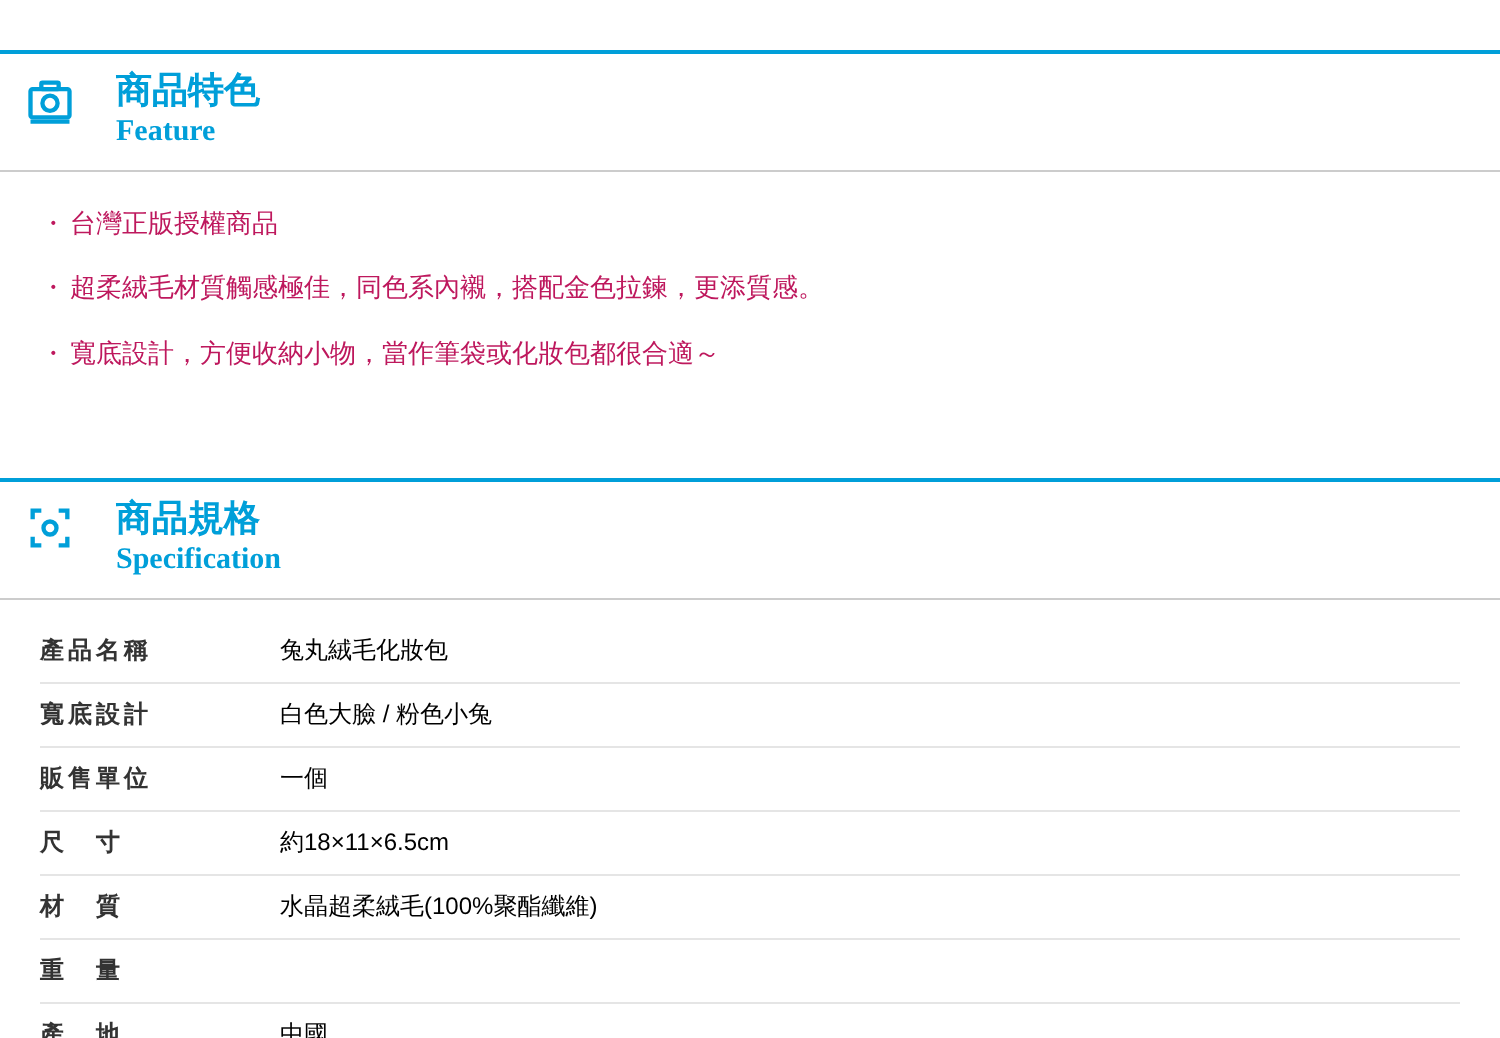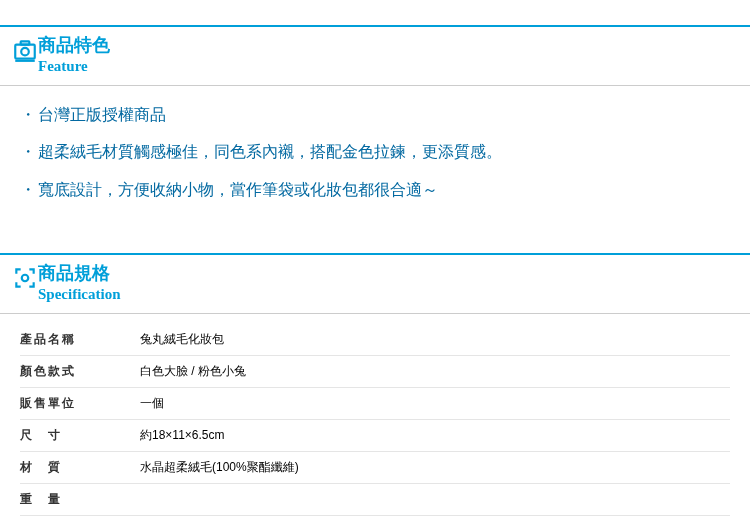--- a/index.html
+++ b/index.html
@@ -11,21 +11,21 @@
     color: #333;
   }
   .section {
     margin-top: 25px;
   }
   .section-header {
     border-top: 2px solid #009fd9;
     padding: 8px 24px 10px 12px;
     display: flex;
     align-items: flex-start;
-    gap: 0;
+    gap: 20px;
   }
   .section-icon {
     width: 26px;
     height: 26px;
     margin-top: 2px;
     flex-shrink: 0;
   }
   .section-titles {
     display: flex;
     flex-direction: column;
@@ -44,22 +44,22 @@
   }
   .section-body {
     border-top: 1px solid #ccc;
     padding: 10px 0 20px 0;
   }
   .feature-list {
     list-style: none;
     padding: 0 20px;
   }
   .feature-list li {
-    font-size: 16px;
-    color: #0369a1;
+    font-size: 13px;
+    color: #be185d;
     padding: 6px 0;
     line-height: 1.6;
   }
   .feature-list li::before {
     content: "・";
     margin-right: 2px;
   }
   .spec-table {
     width: 100%;
     padding: 0 20px;
@@ -128,21 +128,21 @@
       <span class="section-title-en">Specification</span>
     </div>
   </div>
   <div class="section-body">
     <div class="spec-table" id="spec-table">
         <div class="spec-row">
           <div class="spec-label">產品名稱</div>
           <div class="spec-value">兔丸絨毛化妝包</div>
         </div>
         <div class="spec-row">
-          <div class="spec-label">顏色款式</div>
+          <div class="spec-label">寬底設計</div>
           <div class="spec-value">白色大臉 / 粉色小兔</div>
         </div>
         <div class="spec-row">
           <div class="spec-label">販售單位</div>
           <div class="spec-value">一個</div>
         </div>
         <div class="spec-row">
           <div class="spec-label">尺　寸</div>
           <div class="spec-value">約18×11×6.5cm</div>
         </div>

